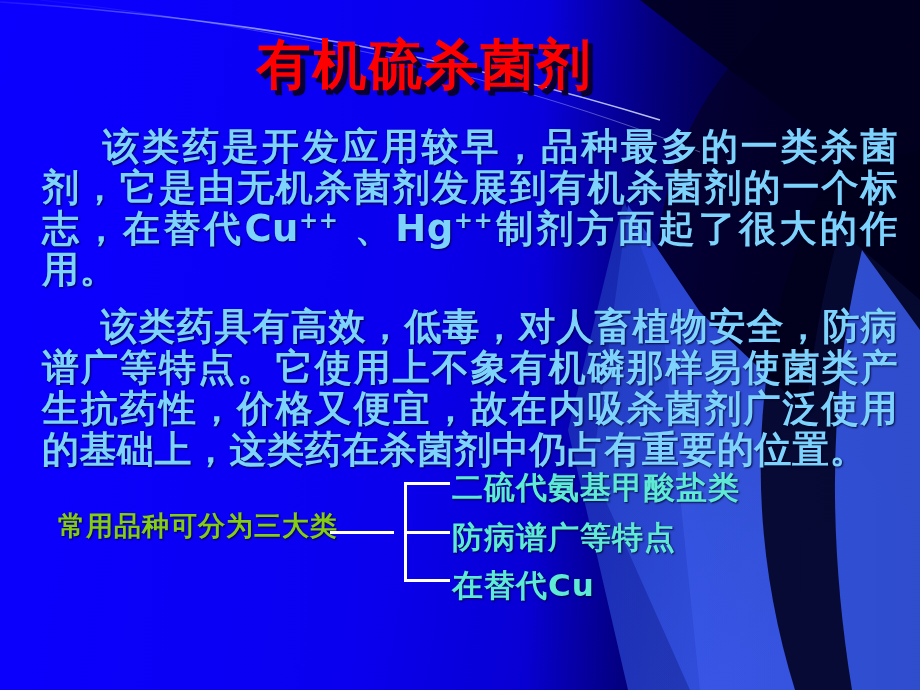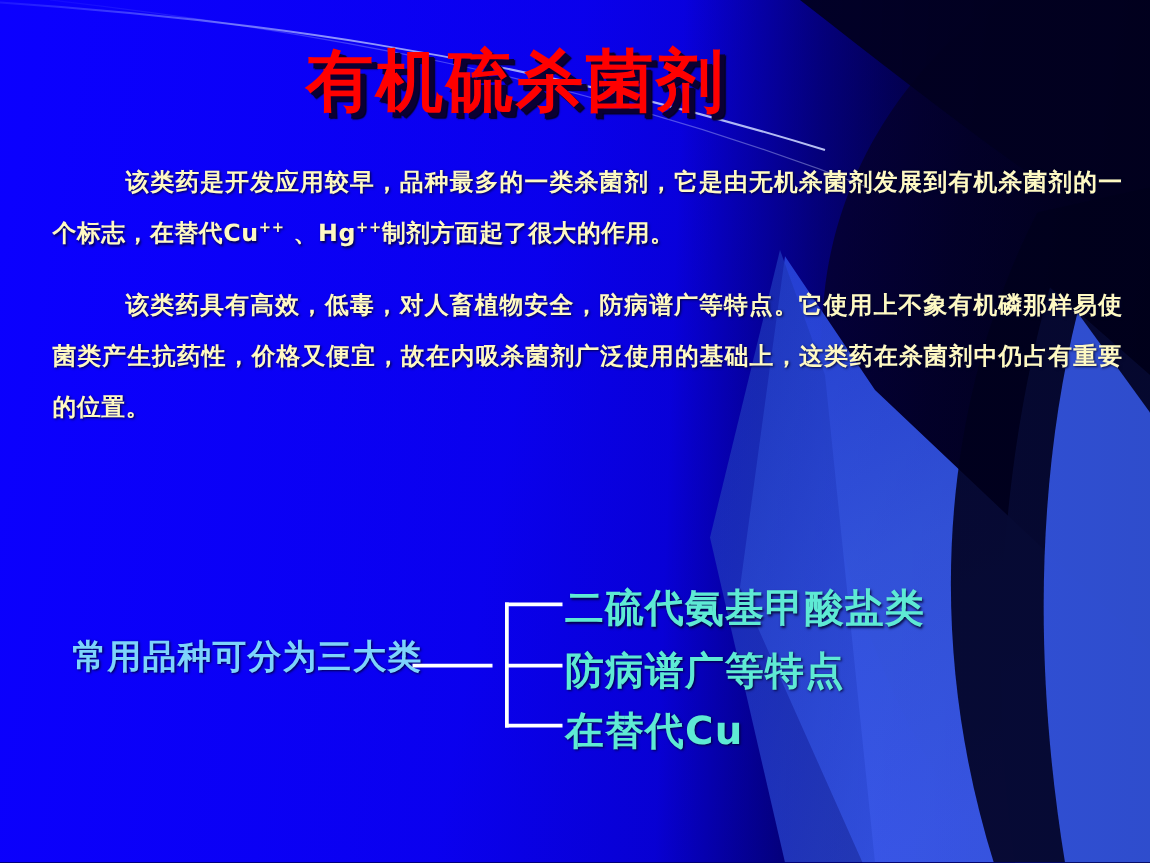--- a/index.html
+++ b/index.html
@@ -22,63 +22,63 @@
   }
 
   #bg-dark-field{
     background:linear-gradient(92deg,rgba(2,0,40,0) 58%,rgba(2,0,40,.55) 70%,rgba(0,0,14,.92) 84%,#000008 100%);
   }
 
   #bg-svg{position:absolute;inset:0;}
 
   
   #title-block{
-    position:absolute;left:0;top:38px;width:825px;
+    position:absolute;left:12px;top:38px;width:825px;
     text-align:center;
     z-index:6;
   }
   #title-text{
     display:inline-block;
     font-size:54px;
     font-weight:bold;
     color:#ff0000;
     letter-spacing:2px;
     line-height:1;
     text-shadow:4px 4px 0 #0a0032, 5px 5px 1px #05001c;
   }
 
   
   #body-block{
     position:absolute;left:0;top:126px;width:920px;
     z-index:6;
     padding:0 22px 0 42px;
   }
   .para{
-    color:#fef9c3;
-    font-size:19px;
+    color:#7dd3fc;
+    font-size:37px;
     font-weight:bold;
     line-height:41px;
     letter-spacing:0.5px;
     text-align:justify;
     text-justify:inter-character;
     text-shadow:1px 1px 2px rgba(0,0,40,.85);
     margin:0;
   }
   .para + .para{margin-top:16px;}
   .para .indent{display:inline-block;width:58px;}
   .para sup{font-size:.62em;vertical-align:super;line-height:0;}
 
   
   #category-block{
     position:absolute;left:0;top:462px;width:920px;height:150px;
     z-index:6;
   }
   #category-label{
     position:absolute;left:58px;top:50px;
-    color:#7dd3fc;
+    color:#84cc16;
     font-size:27px;font-weight:bold;
     letter-spacing:1px;
     line-height:1;
     white-space:nowrap;
     text-shadow:1px 1px 2px rgba(0,0,40,.85);
   }
   #bracket{
     position:absolute;left:330px;top:0;width:130px;height:140px;
   }
   .br-line{position:absolute;background:#ffffff;}

